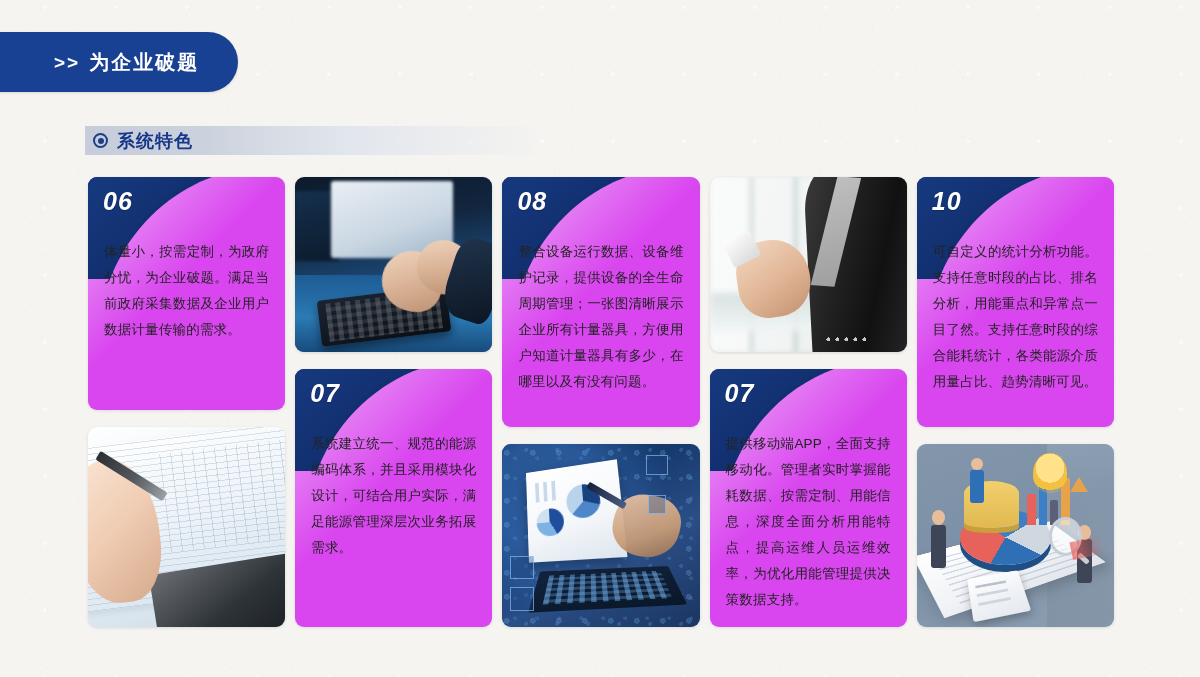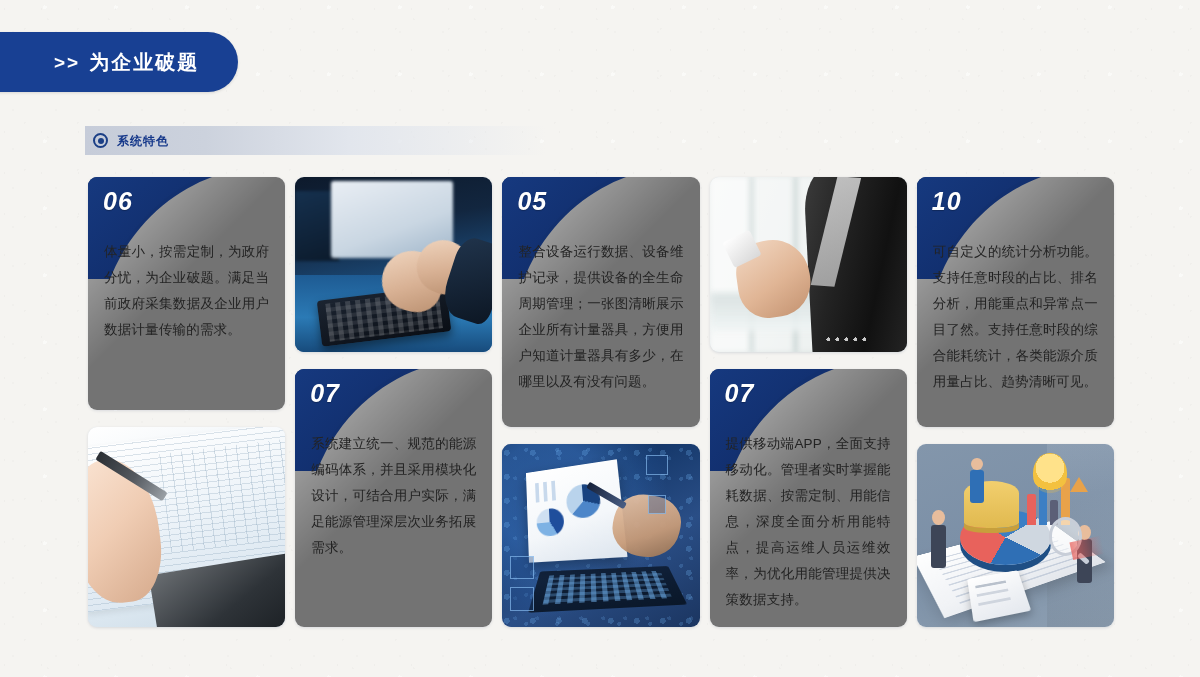--- a/index.html
+++ b/index.html
@@ -87,21 +87,21 @@
   .section-head .bullet::after {
     content: "";
     position: absolute;
     left: 50%; top: 50%;
     transform: translate(-50%, -50%);
     width: 6px; height: 6px;
     border-radius: 50%;
     background: #1b3f86;
   }
   .section-head .shtext {
-    font-size: 12px;
+    font-size: 18px;
     font-weight: bold;
     color: #16388a;
     letter-spacing: 1px;
     line-height: 1;
     text-align: center;
   }
 
   
   .grid {
     position: absolute;
@@ -117,21 +117,21 @@
   .col {
     display: flex;
     flex-direction: column;
     gap: 17px;
     height: 100%;
   }
 
   
   .tcard {
     position: relative;
-    background: #737373;
+    background: #d946ef;
     border-radius: 9px;
     overflow: hidden;
     box-shadow: 0 1px 3px rgba(30,50,90,0.12);
     padding: 62px 16px 14px 16px;
   }
   .tcard.grow { flex: 1 1 auto; }
   .tcard.fixed-233 { height: 233px; }
   .tcard.fixed-250 { height: 250px; }
 
   
@@ -619,21 +619,21 @@
           <path d="M0,0 L124,0 C86,14 44,46 22,102 L0,102 Z" fill="#12306f"></path>
           <path d="M0,0 L112,0 C78,16 40,48 18,102 L0,102 Z" fill="url(#g08)"></path>
           <defs>
             <linearGradient id="g08" x1="0" y1="0" x2="1" y2="1">
               <stop offset="0%" stop-color="#16397f"></stop>
               <stop offset="55%" stop-color="#123070"></stop>
               <stop offset="100%" stop-color="#0d2254"></stop>
             </linearGradient>
           </defs>
         </svg>
-        <span class="num">05</span>
+        <span class="num">08</span>
       </div>
       <div class="body">整合设备运行数据、设备维护记录，提供设备的全生命周期管理；一张图清晰展示企业所有计量器具，方便用户知道计量器具有多少，在哪里以及有没有问题。</div>
     </div>
 
     <div class="icard grow">
       <div class="scene">
         <div class="lp-bg"></div>
         <div class="lp-map"></div>
         <div class="lp-base">
             <div class="lp-kb"></div>

